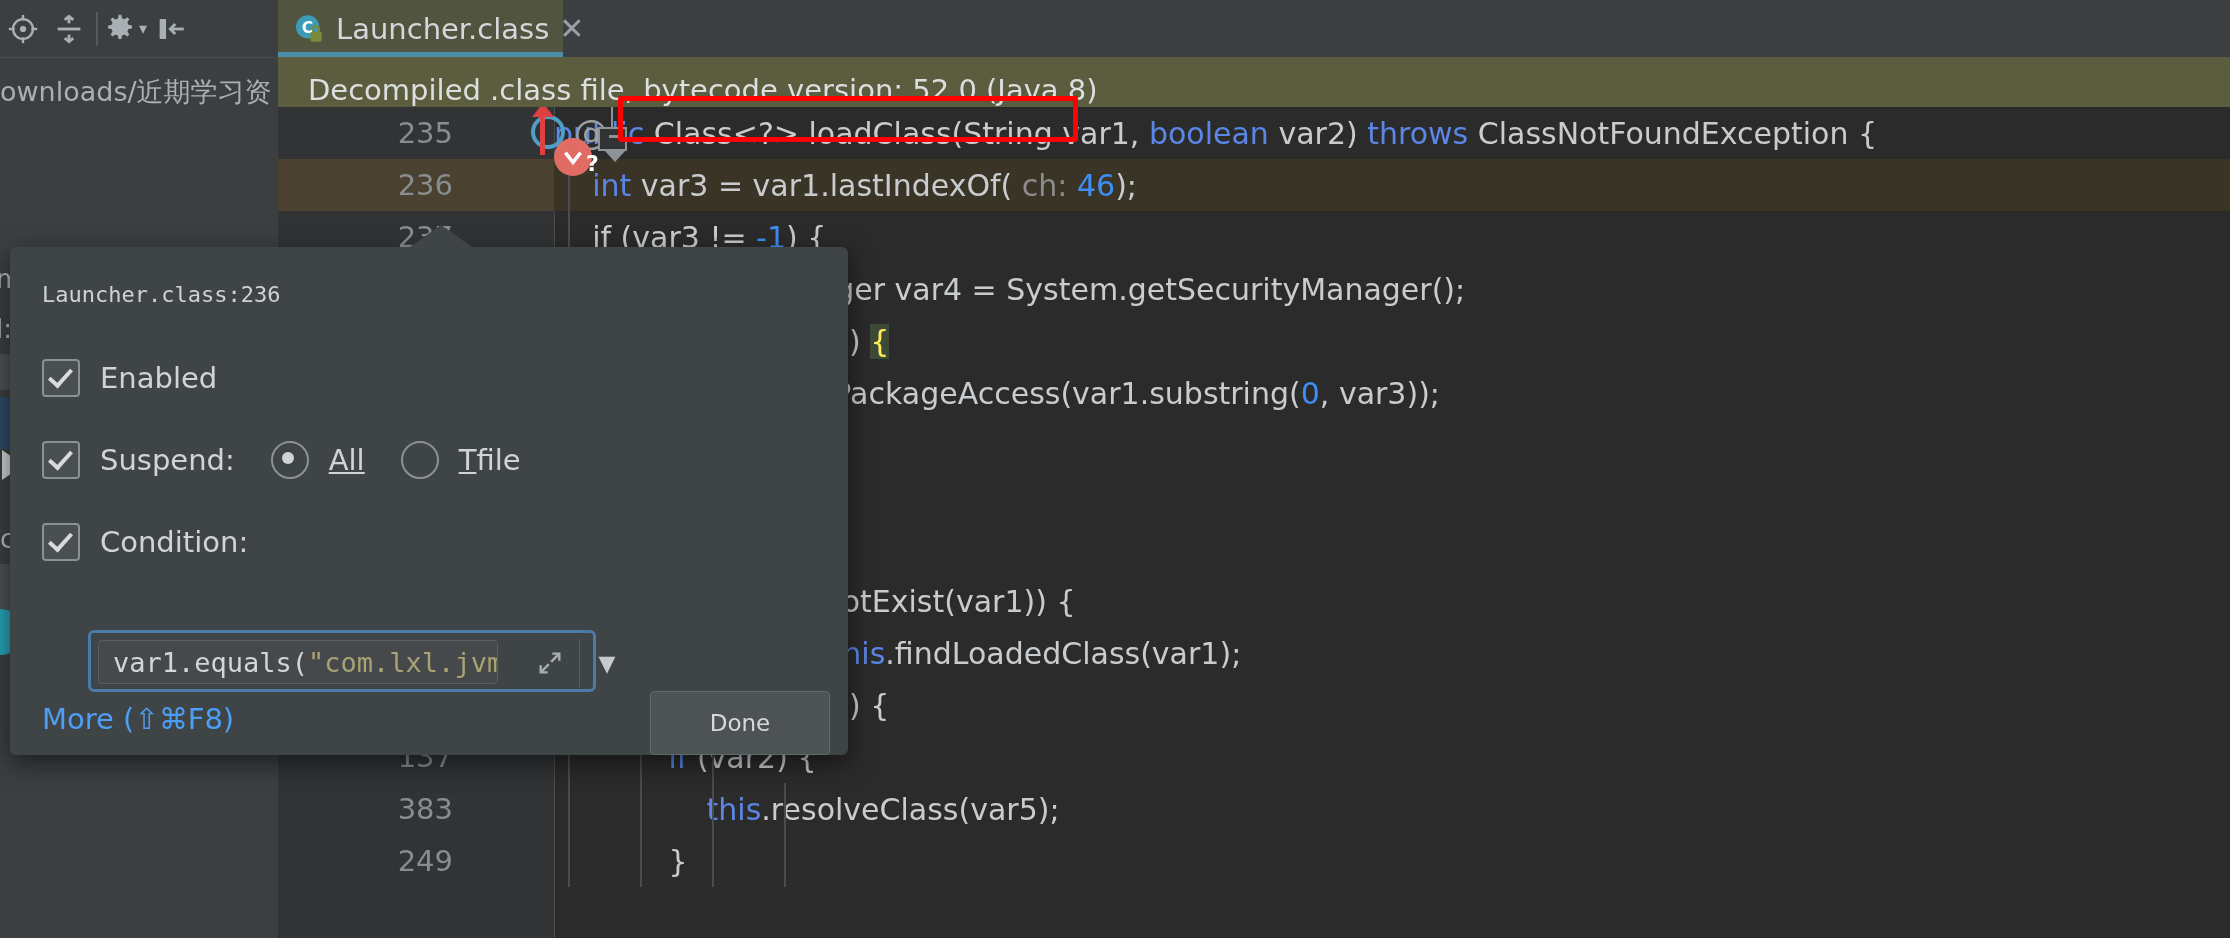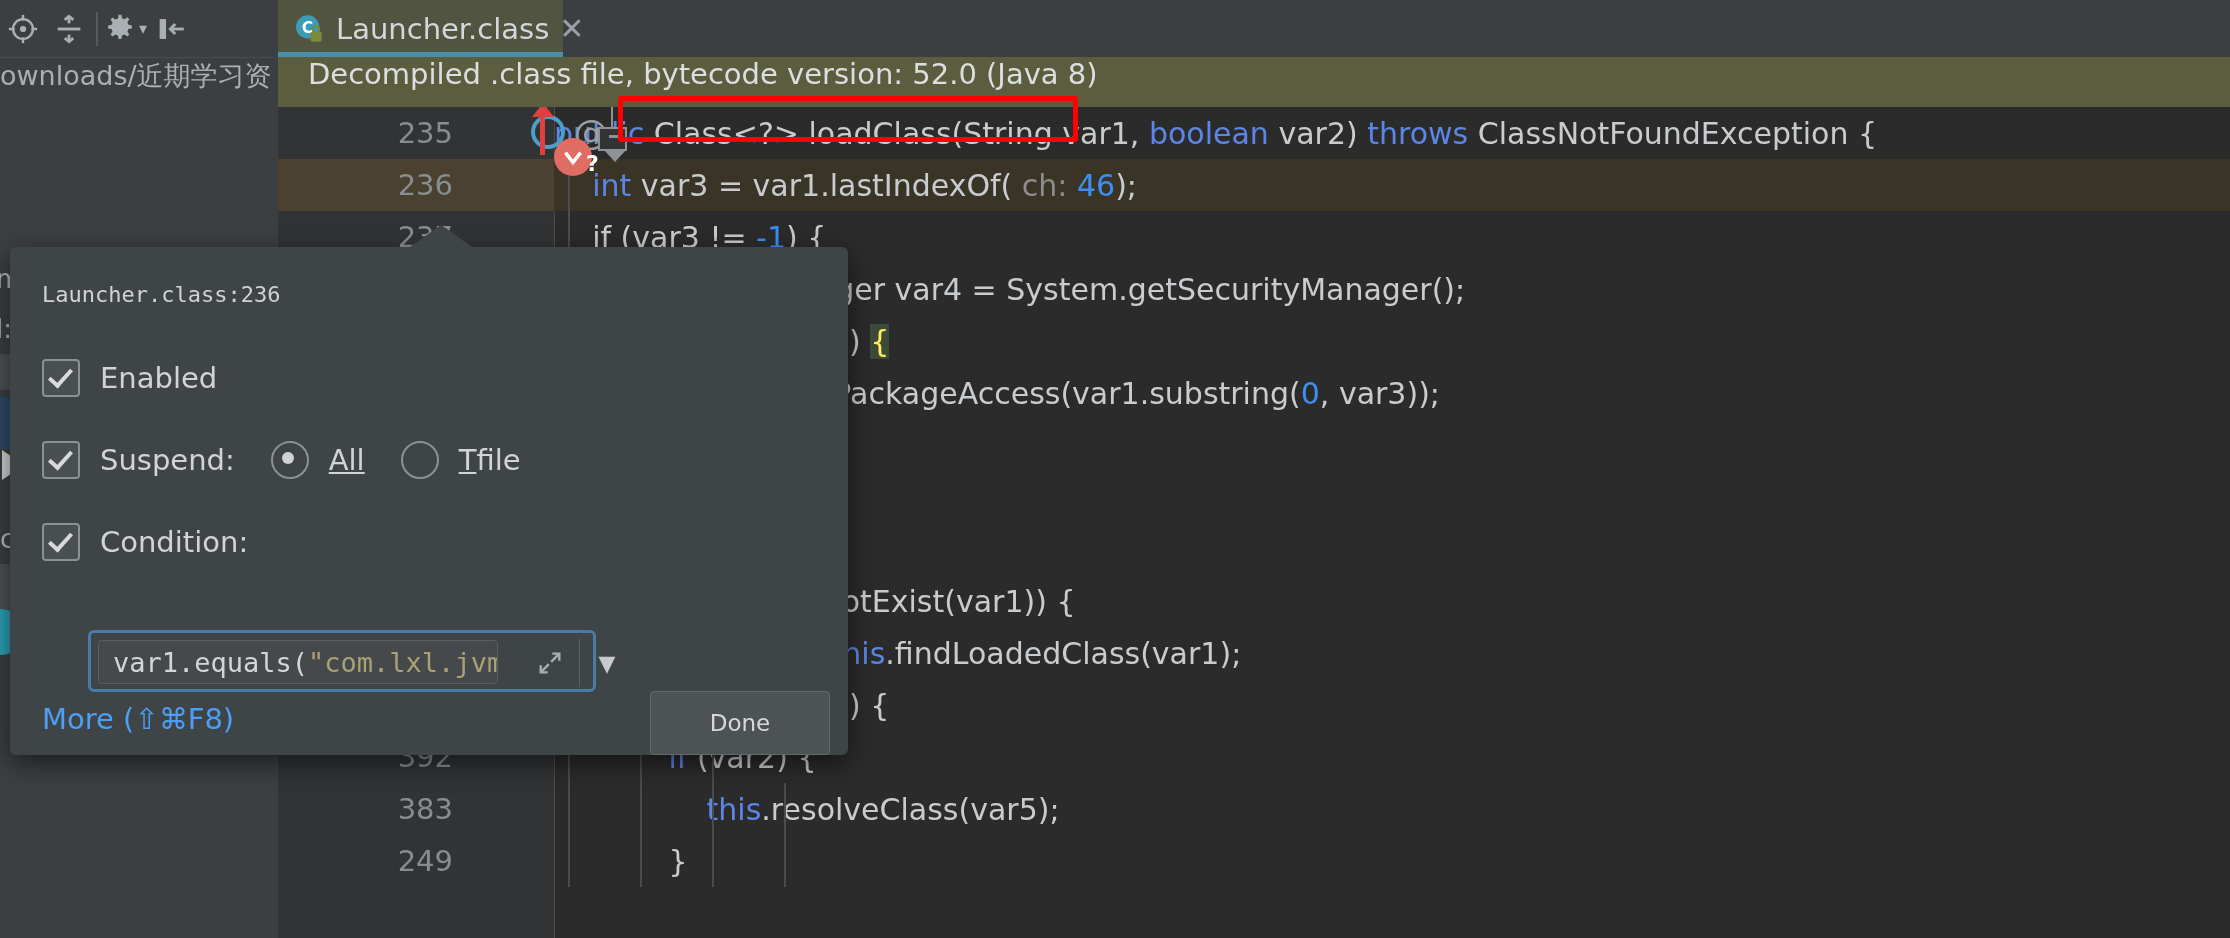--- a/index.html
+++ b/index.html
@@ -20,21 +20,21 @@
   .tb-icon{
     width:46px;height:46px;display:flex;align-items:center;justify-content:center;
     color:#a9b0b4;
   }
   .tb-sep{width:2px;height:34px;background:#565a5c;margin:0 4px;}
 
   
   .pathstrip{
     position:absolute;left:0;top:57px;width:278px;height:52px;
     background:#3c3f41;border-top:1px solid #4a4d4f;
-    display:flex;align-items:flex-start;
+    display:flex;align-items:flex-end;
     color:#a9b0b4;font-size:27px;white-space:nowrap;overflow:hidden;
     padding-left:0px;
   }
 
   
   .leftpanel{
     position:absolute;left:0;top:109px;width:278px;height:829px;
     background:#3c3f41;overflow:hidden;
   }
   .lp-frag{position:absolute;color:#b4bbc0;font-size:26px;white-space:nowrap;}
@@ -56,21 +56,21 @@
     position:absolute;left:278px;top:52px;width:285px;height:5px;background:#4a8fa8;
   }
   .tab-title{color:#d3d7d9;font-size:29px;white-space:nowrap;}
   .tab-close{color:#9aa0a3;font-size:30px;line-height:1;}
   .cicon{position:relative;width:34px;height:34px;flex:0 0 auto;}
 
   
   .banner{
     position:absolute;left:278px;top:57px;right:0;height:50px;
     background:#5c5d3f;
-    display:flex;align-items:flex-start;padding-left:30px;
+    display:flex;align-items:flex-end;padding-left:30px;
     color:#dcdfe0;font-size:29px;white-space:nowrap;
     box-sizing:border-box;
   }
 
   
   .editor{
     position:absolute;left:278px;top:107px;right:0;bottom:0;
     background:#2b2b2b;overflow:hidden;
   }
   .gutter{
@@ -332,21 +332,21 @@
         </div>
         <div class="iguide" style="left: 290px; top: 520px; height: 52px;"></div>
         <div class="iguide" style="left: 362px; top: 520px; height: 52px;"></div>
         <div class="line" style="top: 572px;">
           <div class="lnum">246</div>
           <div class="codetext"><span>        </span><span class="kw">if</span><span> (var5 != </span><span class="kw">null</span><span>) {</span></div>
         </div>
         <div class="iguide" style="left: 290px; top: 572px; height: 52px;"></div>
         <div class="iguide" style="left: 362px; top: 572px; height: 52px;"></div>
         <div class="line" style="top: 624px;">
-          <div class="lnum">392</div>
+          <div class="lnum">137</div>
           <div class="codetext"><span>            </span><span class="kw">if</span><span> (var2) {</span></div>
         </div>
         <div class="iguide" style="left: 290px; top: 624px; height: 52px;"></div>
         <div class="iguide" style="left: 362px; top: 624px; height: 52px;"></div>
         <div class="iguide" style="left: 434px; top: 624px; height: 52px;"></div>
         <div class="line" style="top: 676px;">
           <div class="lnum">383</div>
           <div class="codetext"><span>                </span><span class="kw">this</span><span>.resolveClass(var5);</span></div>
         </div>
         <div class="iguide" style="left: 290px; top: 676px; height: 52px;"></div>

